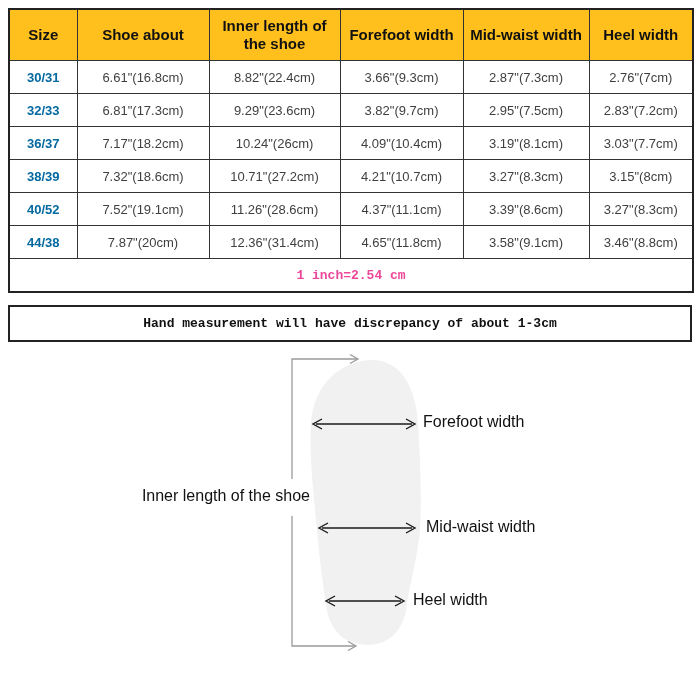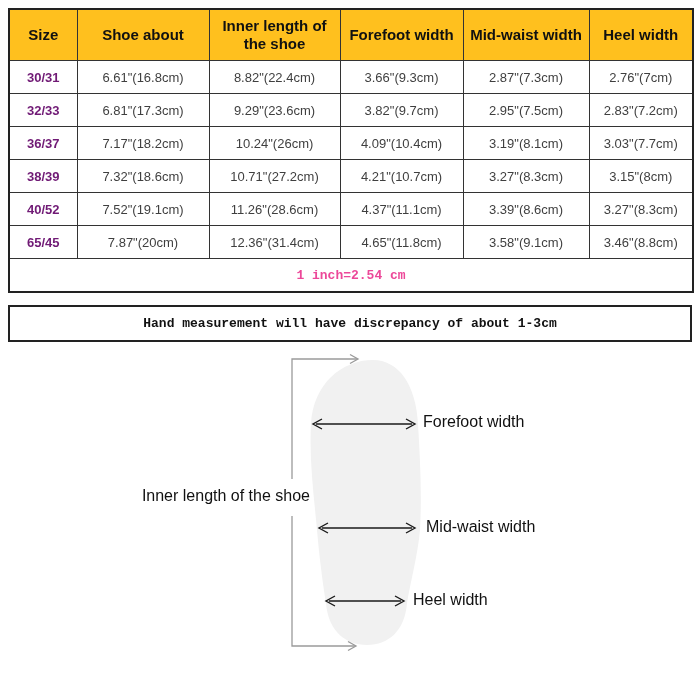--- a/index.html
+++ b/index.html
@@ -19,21 +19,21 @@
     border:1px solid #333333;
     text-align:center;vertical-align:middle;
     padding:0 2px;
   }
   table.size-chart th{
     background:#FFC01E;
     color:#111111;font-weight:bold;font-size:15px;line-height:1.2;
     height:50px;
   }
   table.size-chart td{height:32px;font-size:13px;color:#3f3f3f;}
-  table.size-chart td.size-col{font-weight:bold;color:#701a75;}
+  table.size-chart td.size-col{font-weight:bold;color:#0369a1;}
   table.size-chart td.note-row{
     font-family:"Liberation Mono", monospace;
     font-weight:bold;color:#ec4899;font-size:13px;height:32px;
   }
   .note-box{
     margin-top:12px;width:680px;height:33px;
     border:2px solid #222222;
     display:flex;align-items:center;justify-content:center;
     font-family:"Liberation Mono", monospace;
     font-weight:bold;color:#111111;font-size:13px;
@@ -108,21 +108,21 @@
       </tr>
       <tr>
         <td class="size-col">40/52</td>
         <td>7.52"(19.1cm)</td>
         <td>11.26"(28.6cm)</td>
         <td>4.37"(11.1cm)</td>
         <td>3.39"(8.6cm)</td>
         <td>3.27"(8.3cm)</td>
       </tr>
       <tr>
-        <td class="size-col">65/45</td>
+        <td class="size-col">44/38</td>
         <td>7.87"(20cm)</td>
         <td>12.36"(31.4cm)</td>
         <td>4.65"(11.8cm)</td>
         <td>3.58"(9.1cm)</td>
         <td>3.46"(8.8cm)</td>
       </tr>
       <tr>
         <td class="note-row" colspan="6">1 inch=2.54 cm</td>
       </tr>
     </tbody>

